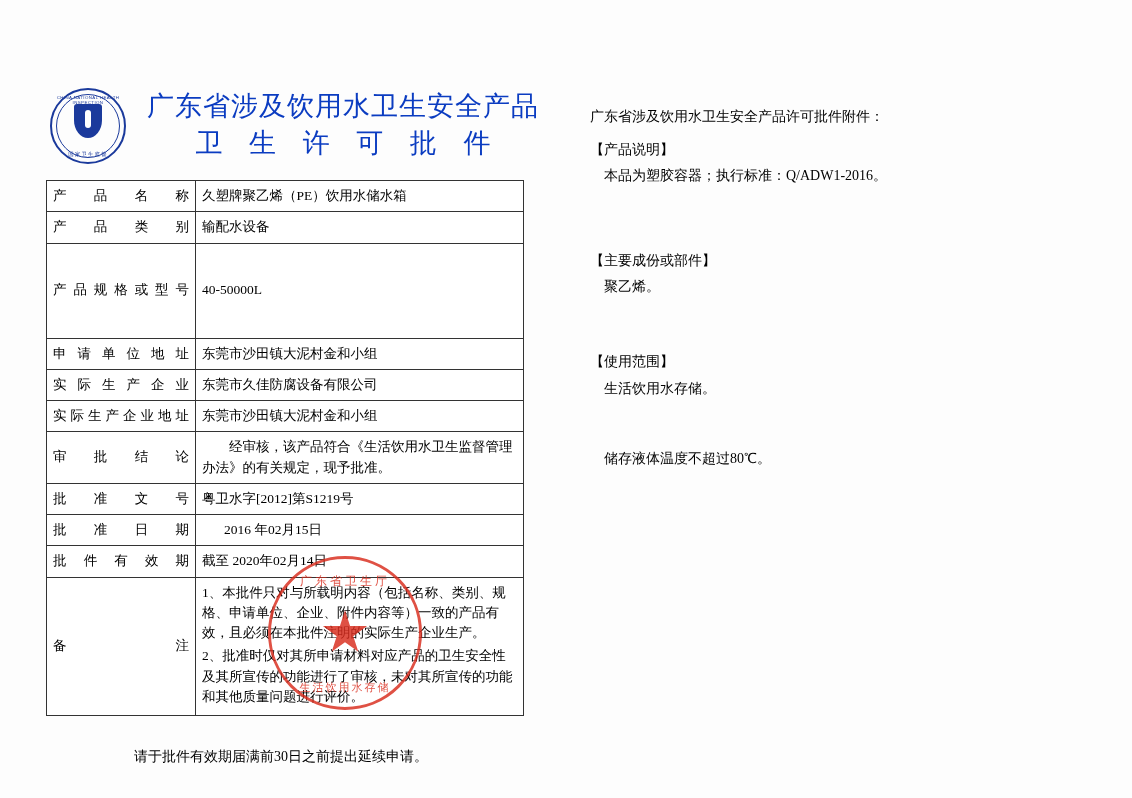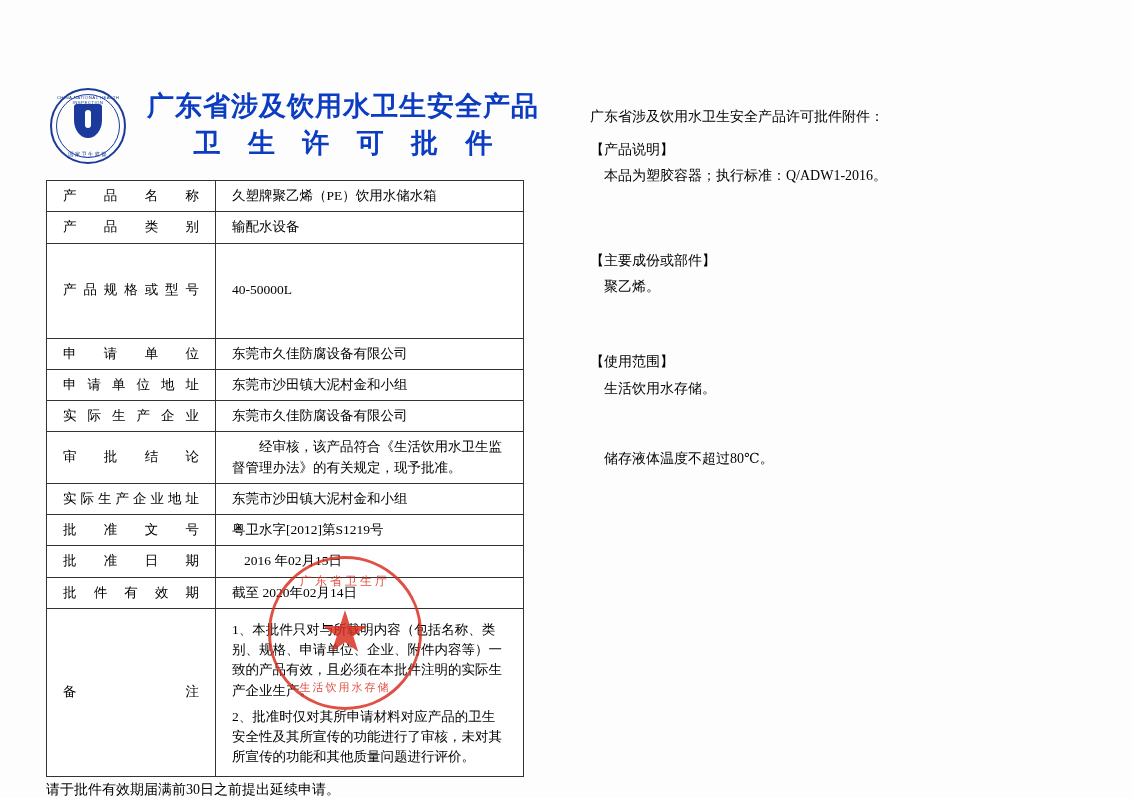--- a/index.html
+++ b/index.html
@@ -87,21 +87,21 @@
     font-family: "Liberation Sans", sans-serif;
   }
   .emblem .arc-text-top { top: 7px; }
   .emblem .arc-text-bottom { bottom: 6px; font-size: 5.4px; letter-spacing: 1.2px; }
 
   .titles {
     flex: 1 1 auto;
   }
   .title-main, .title-sub {
     color: #0b3cc1;
-    font-weight: bold;
+    font-weight: normal;
     font-family: "DejaVu Serif", "Liberation Serif", serif;
     text-align: center;
     white-space: nowrap;
   }
   .title-main {
     font-size: 27px;
     letter-spacing: 1px;
     line-height: 1.25;
   }
   .title-sub {
@@ -115,21 +115,21 @@
   table.cert {
     margin-top: 16px;
     border-collapse: collapse;
     width: 478px;
     table-layout: fixed;
     background: #fff;
   }
   table.cert td {
     border: 1px solid #333;
     font-size: 13.5px;
-    padding: 5px 16px;
+    padding: 5px 6px;
     vertical-align: middle;
     line-height: 1.5;
   }
   td.label {
     width: 136px;
     text-align: justify;
     text-align-last: justify;
     padding: 5px 14px;
     white-space: nowrap;
   }
@@ -141,26 +141,27 @@
   .concl {
     line-height: 1.6;
     padding: 6px 8px 6px 14px;
     text-indent: 2em;
   }
   .remark-cell {
     font-size: 10.5px;
     line-height: 1.45;
     padding: 6px 8px;
   }
-  .remark-cell p { margin: 6px 0 3px 0; }
+  .remark-cell p { margin: 0 0 3px 0; }
   .label.remark-label { vertical-align: middle; }
 
   .footnote {
-    margin-top: 4px;
+    margin-top: 32px;
     font-size: 14px;
+    text-align: center;
     padding-right: 30px;
   }
 
   
   .seal {
     position: absolute;
     left: 268px;
     top: 556px;
     width: 148px;
     height: 148px;
@@ -205,21 +206,21 @@
   .right-col {
     position: absolute;
     left: 590px;
     top: 104px;
     width: 470px;
     font-size: 14px;
     line-height: 1.9;
   }
   .right-col .attach-title { margin-bottom: 6px; }
   .right-col .sec-head { margin-top: 4px; font-weight: normal; }
-  .right-col .sec-body { padding-left: 14px; }
+  .right-col .sec-body { padding-left: 14px; font-family: Liberation Serif, serif; }
   .gap-lg { height: 54px; }
   .gap-md { height: 44px; }
 </style>
 </head>
 <body>
 
 <div class="page">
 
   <div class="left-col">
 
@@ -245,38 +246,34 @@
         </tr>
         <tr>
           <td class="label">产 品 类 别</td>
           <td class="value">输配水设备</td>
         </tr>
         <tr>
           <td class="label tall">产品规格或型号</td>
           <td class="value tall">40-50000L</td>
         </tr>
         <tr>
-          <td class="label">申 请 单 位</td>
-          <td class="value">东莞市久佳防腐设备有限公司</td>
-        </tr>
-        <tr>
           <td class="label">申 请 单 位 地 址</td>
           <td class="value">东莞市沙田镇大泥村金和小组</td>
         </tr>
         <tr>
           <td class="label">实 际 生 产 企 业</td>
           <td class="value">东莞市久佳防腐设备有限公司</td>
         </tr>
         <tr>
+          <td class="label">实际生产企业地址</td>
+          <td class="value">东莞市沙田镇大泥村金和小组</td>
+        </tr>
+        <tr>
           <td class="label">审 批 结 论</td>
           <td class="value concl">经审核，该产品符合《生活饮用水卫生监督管理办法》的有关规定，现予批准。</td>
-        </tr>
-        <tr>
-          <td class="label">实际生产企业地址</td>
-          <td class="value">东莞市沙田镇大泥村金和小组</td>
         </tr>
         <tr>
           <td class="label">批 准 文 号</td>
           <td class="value">粤卫水字[2012]第S1219号</td>
         </tr>
         <tr>
           <td class="label">批 准 日 期</td>
           <td class="value center-ish">2016 年02月15日</td>
         </tr>
         <tr>

